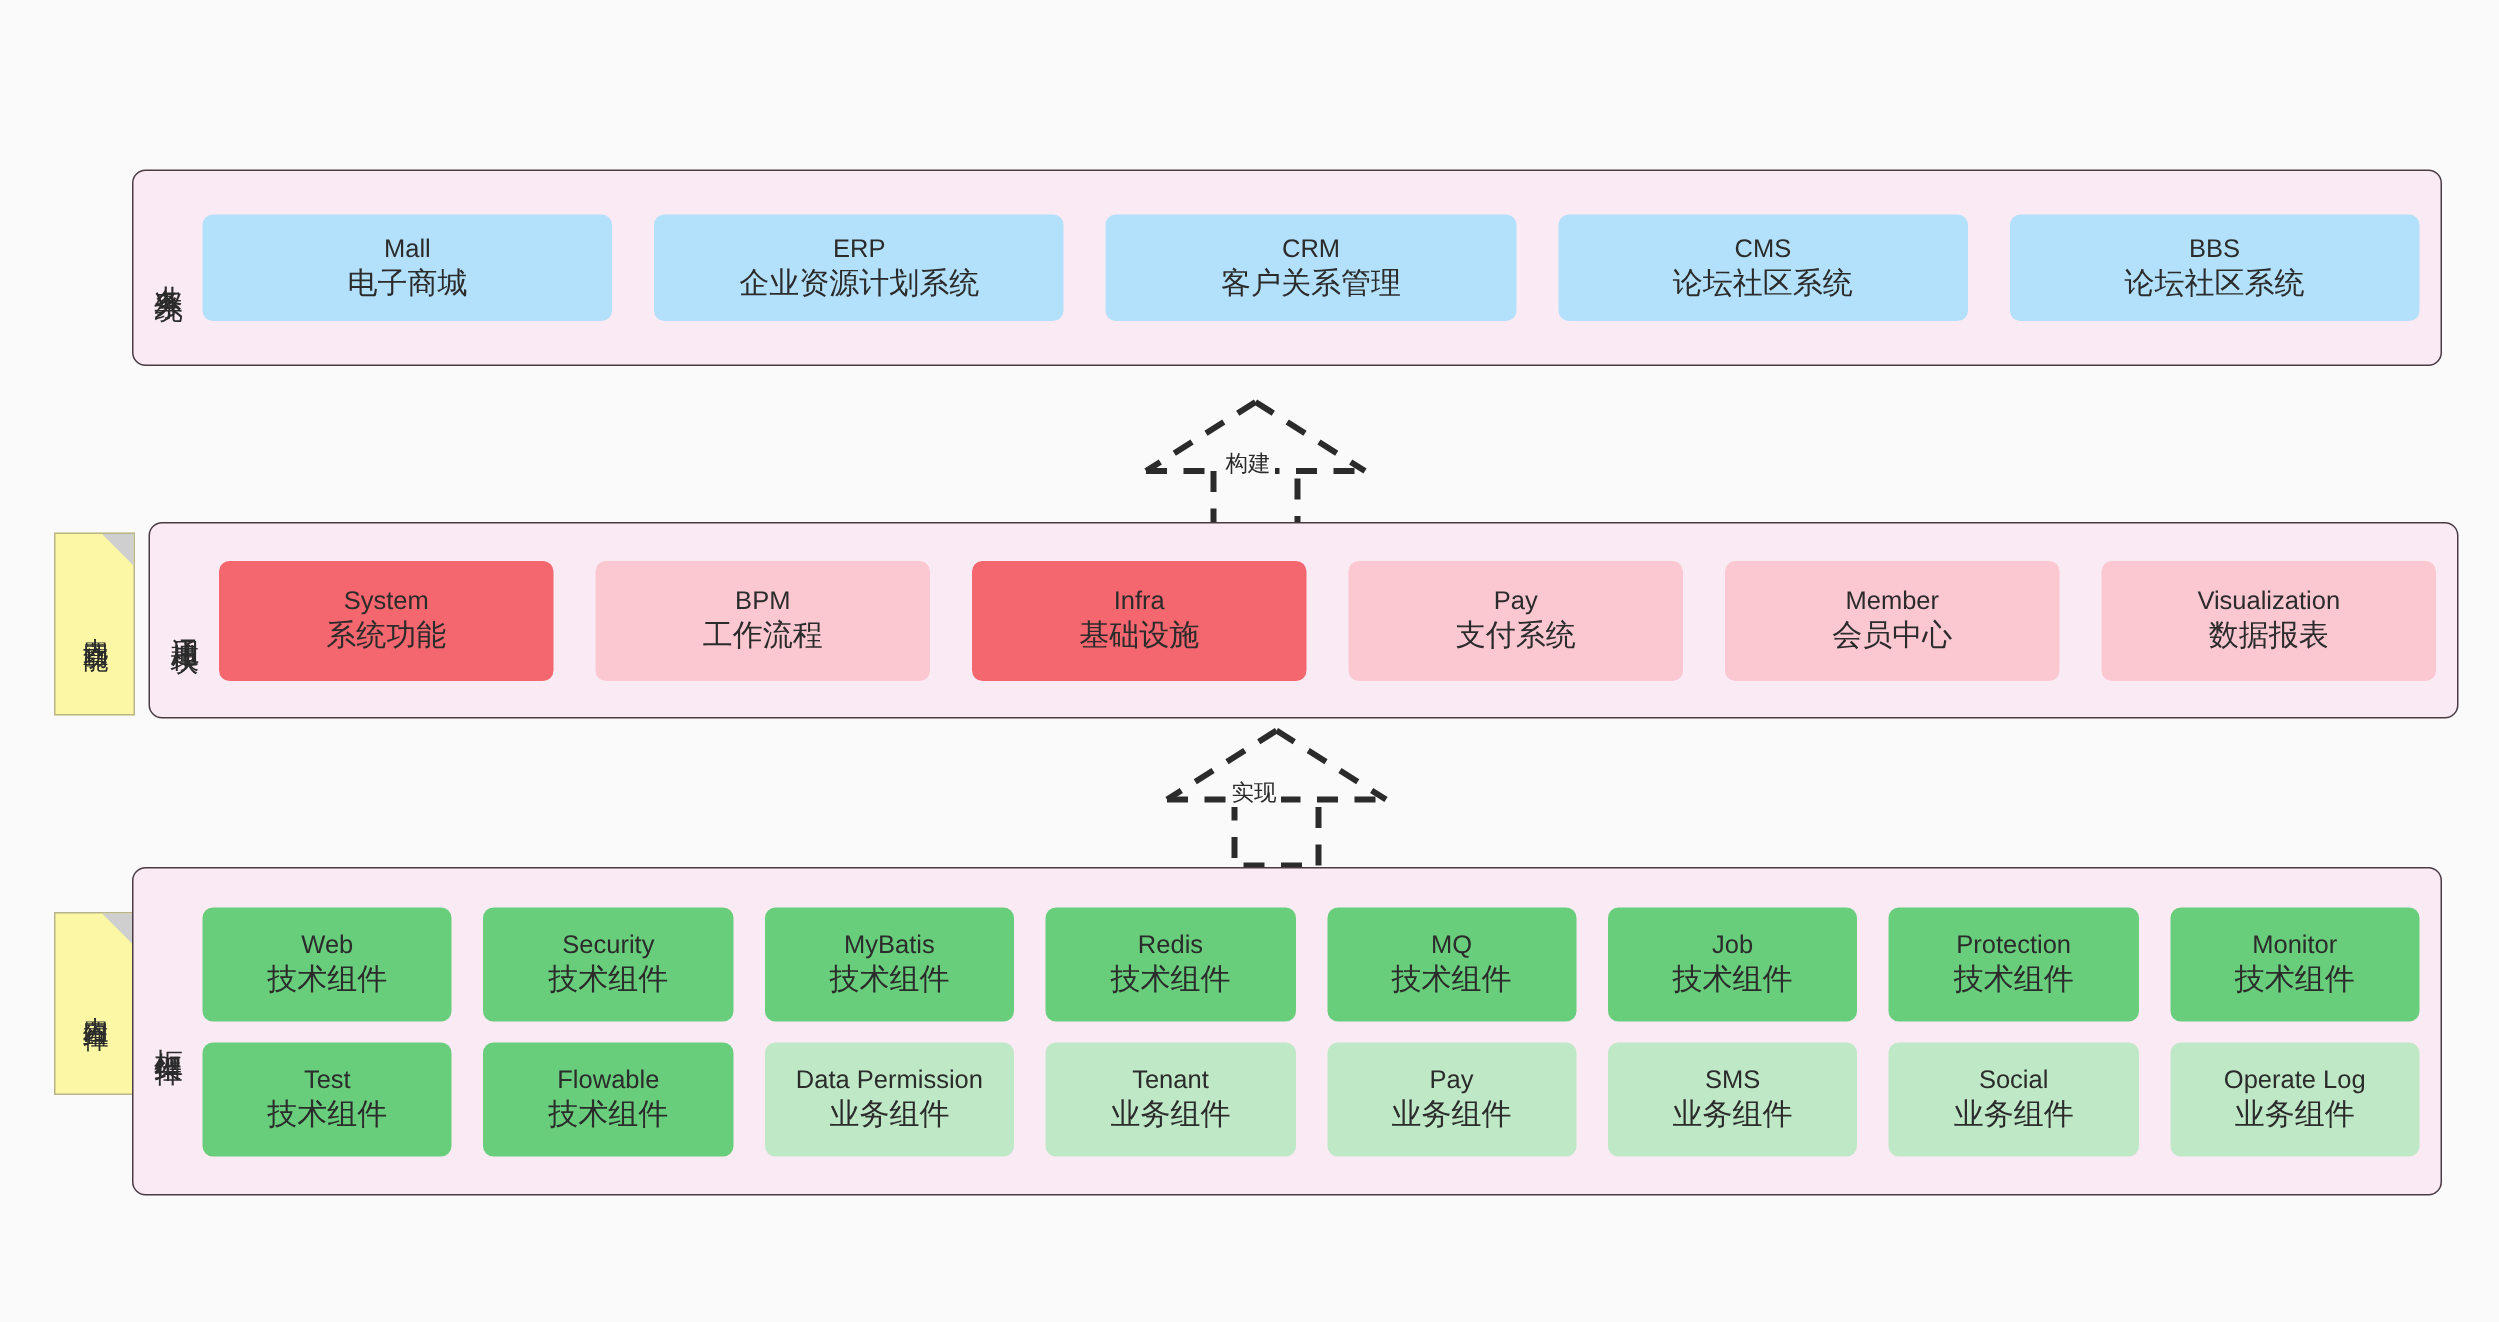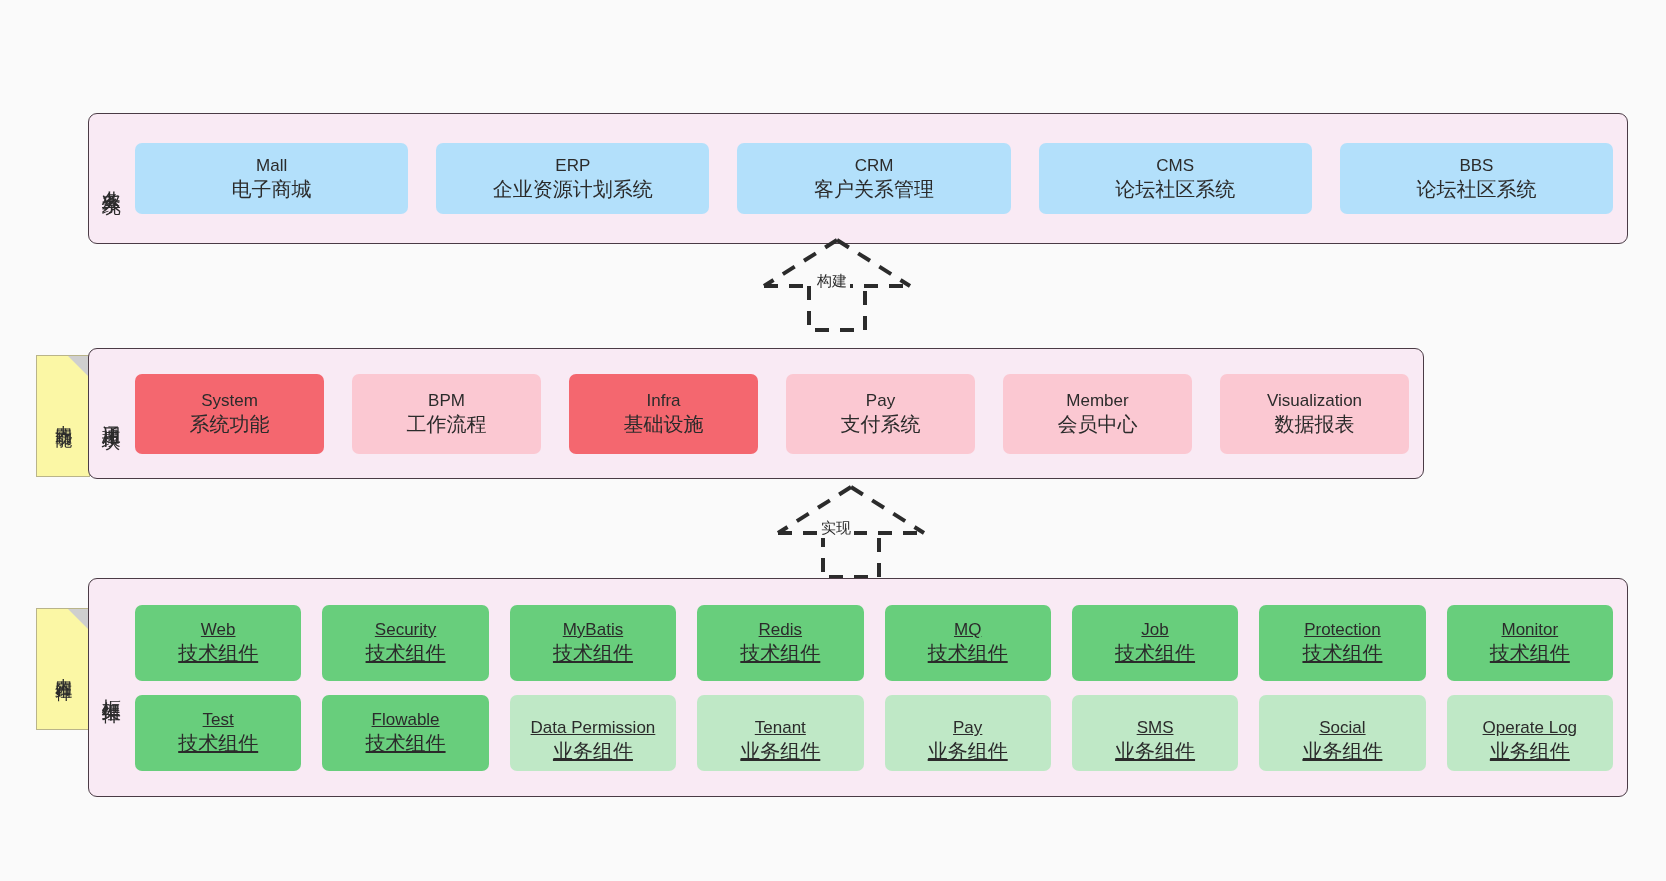--- a/index.html
+++ b/index.html
@@ -53,21 +53,20 @@
     justify-content:center;
     gap:14px;
     padding:14px 14px 14px 2px;
   }
   .cell-row{
     display:flex;
     width:100%;
     align-items:center;
     justify-content:space-between;
     gap:21px;
-    text-decoration:underline;
   }
 
   .node{
     border-radius:7px;
     display:flex;
     flex-direction:column;
     align-items:center;
     justify-content:center;
     text-align:center;
     box-sizing:border-box;
@@ -76,25 +75,25 @@
     padding:6px 4px;
   }
   .node .en{font-size:17px;}
   .node .cn{font-size:20px;}
 
   
   .blue       {background:#b3e0fb;}
   .red        {background:#f4676f;}
   .pink       {background:#fbc8d2;}
   .green      {background:#68ce7c;}
-  .green-light{background:#bfe8c6;justify-content:flex-end;}
+  .green-light{background:#bfe8c6;}
 
   
   #band-business {left:88px;  top:113px; width:1540px; height:131px;}
-  #band-common   {left:88px;  top:348px; width:1336px; height:131px;}
+  #band-common   {left:99px;  top:348px; width:1540px; height:131px;}
   #band-framework{left:88px;  top:578px; width:1540px; height:219px;}
 
   #band-business .node  {height:71px;}
   #band-common   .node  {height:80px;}
   #band-framework .node {height:76px;}
 
   
   .note{
     position:absolute;
     background:#fbf7a5;
@@ -128,21 +127,21 @@
   .connector svg{display:block;overflow:visible;}
   .conn-label{
     position:absolute;
     font-size:15px;
     color:#2b2b2b;
     background:#fafafa;
     padding:0 3px;
     white-space:nowrap;
     user-select:none;
   }
-  #conn-build {left:752px; top:236px; width:170px; height:96px;}
+  #conn-build {left:752px; top:264px; width:170px; height:96px;}
   #conn-impl  {left:766px; top:483px; width:170px; height:96px;}
   #conn-build .conn-label{left:62px;  top:36px;}
   #conn-impl  .conn-label{left:52px;  top:36px;}
 </style>
 </head>
 <body>
 
 <div class="canvas">
 
   <div class="layer" id="band-business">

